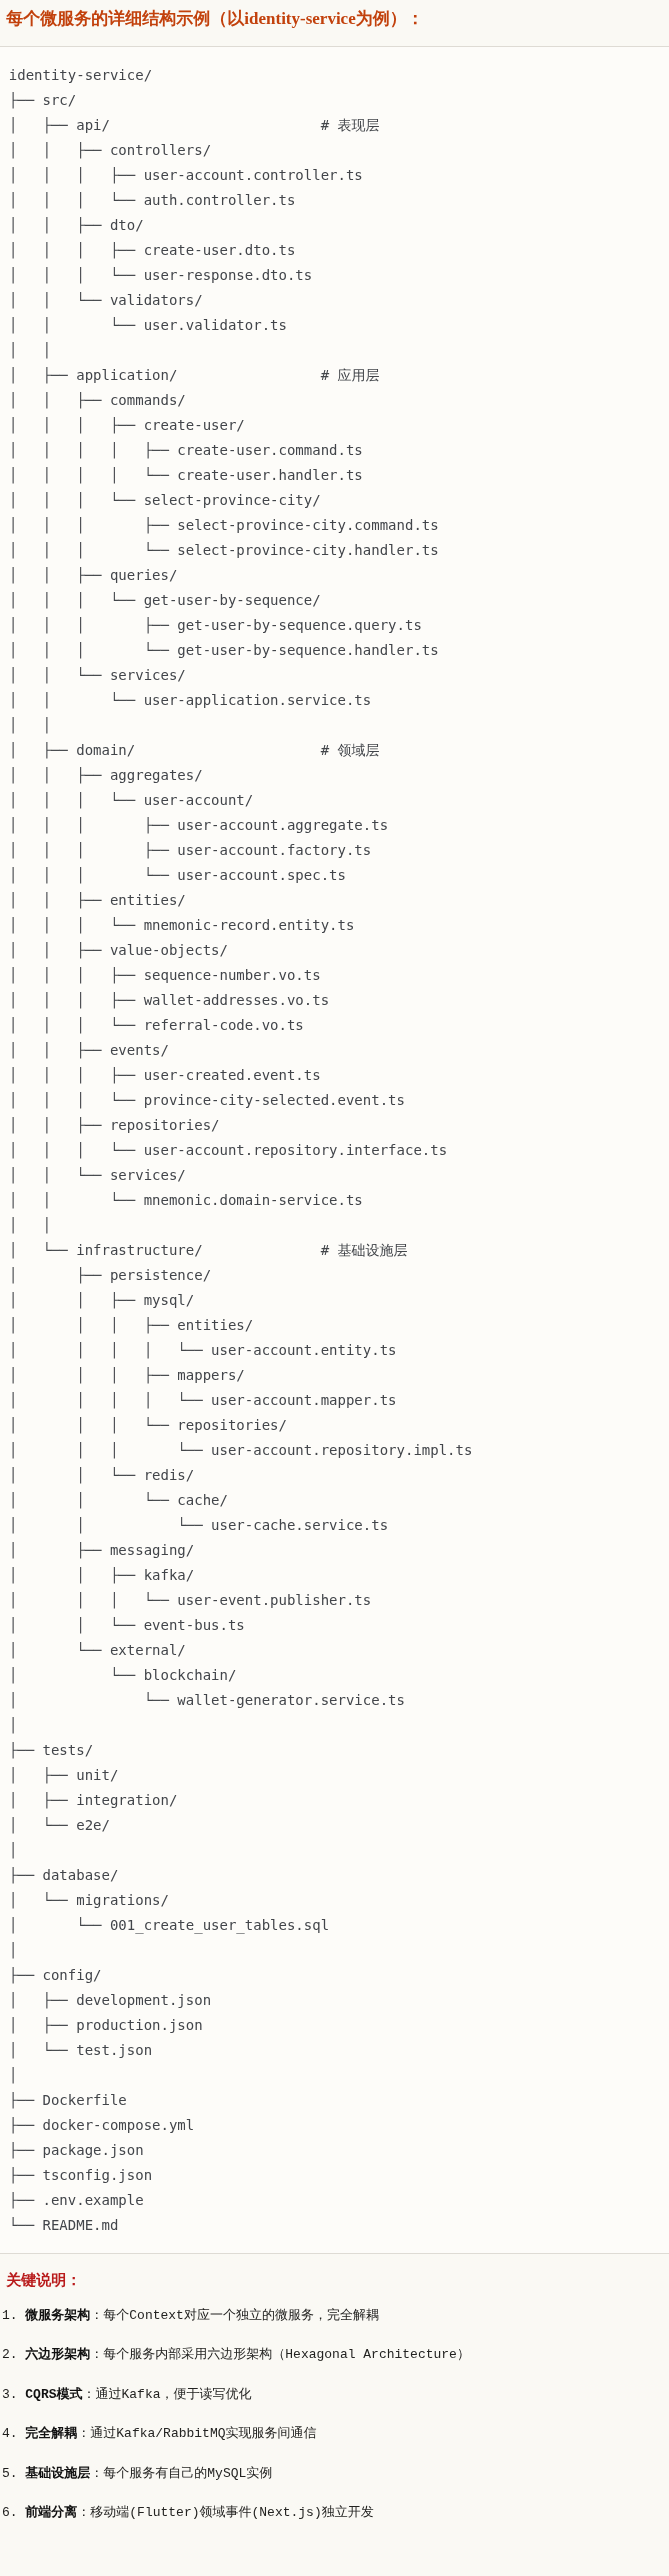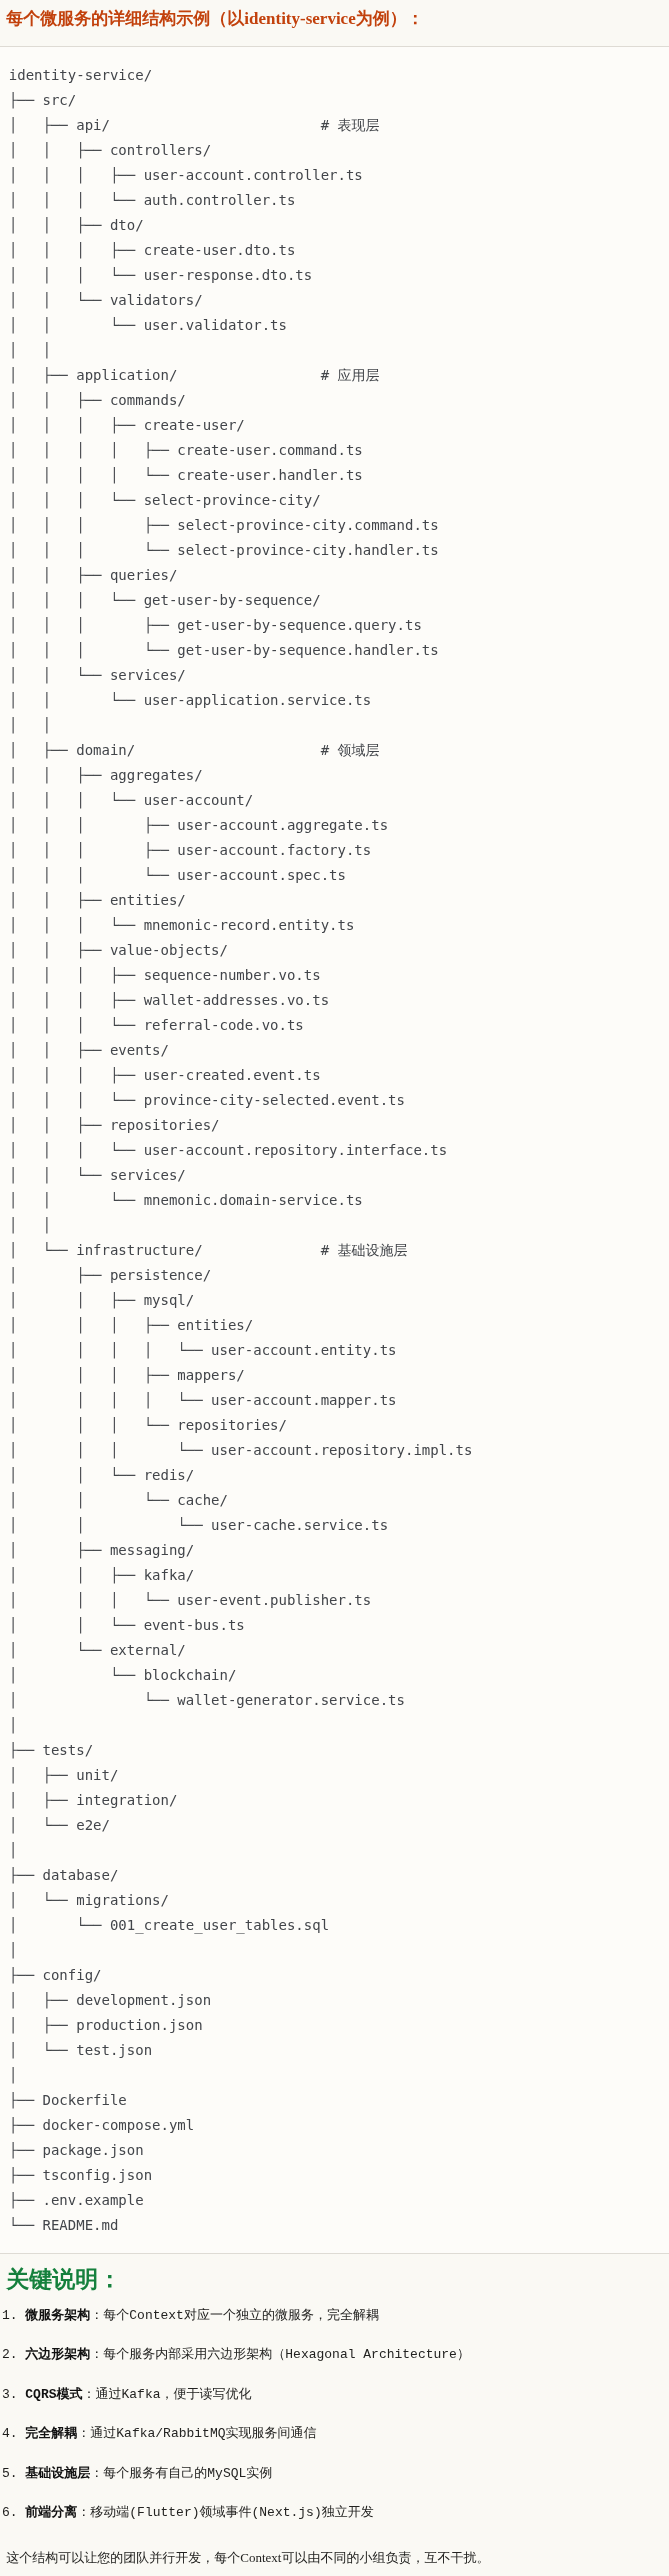--- a/index.html
+++ b/index.html
@@ -37,24 +37,24 @@
     line-height:25px;
     color:var(--tree-text);
     white-space:pre;
   }
   .notes-section{
     padding:16.3px 6.3px 5px 6.3px;
     background:var(--page-bg);
   }
   .notes-heading{
     margin:0 0 16.3px 0;
-    font-size:23px;
+    font-size:15px;
     line-height:20px;
     font-weight:bold;
-    color:#15803d;
+    color:#b91c1c;
     font-family:Liberation Serif, serif;
   }
   .notes-list{
     margin:13.8px 0 0 0;
     padding:0 0 0 19px;
     font-size:13px;
     line-height:17px;
   }
   .notes-list li{
     margin:0 0 22.5px 0;
@@ -174,15 +174,14 @@
 <section class="notes-section">
   <h2 class="notes-heading">关键说明：</h2>
   <ol class="notes-list">
     <li><span class="note-label">微服务架构</span><span class="note-text">：每个Context对应一个独立的微服务，完全解耦</span></li>
     <li><span class="note-label">六边形架构</span><span class="note-text">：每个服务内部采用六边形架构（Hexagonal Architecture）</span></li>
     <li><span class="note-label">CQRS模式</span><span class="note-text">：通过Kafka，便于读写优化</span></li>
     <li><span class="note-label">完全解耦</span><span class="note-text">：通过Kafka/RabbitMQ实现服务间通信</span></li>
     <li><span class="note-label">基础设施层</span><span class="note-text">：每个服务有自己的MySQL实例</span></li>
     <li><span class="note-label">前端分离</span><span class="note-text">：移动端(Flutter)领域事件(Next.js)独立开发</span></li>
   </ol>
-  <p class="closing-paragraph">这个结构可以让您的团队并行开发，每个Context可以由不同的小组负责，互不干扰。</p>
 </section>
 
 
 </body></html>

